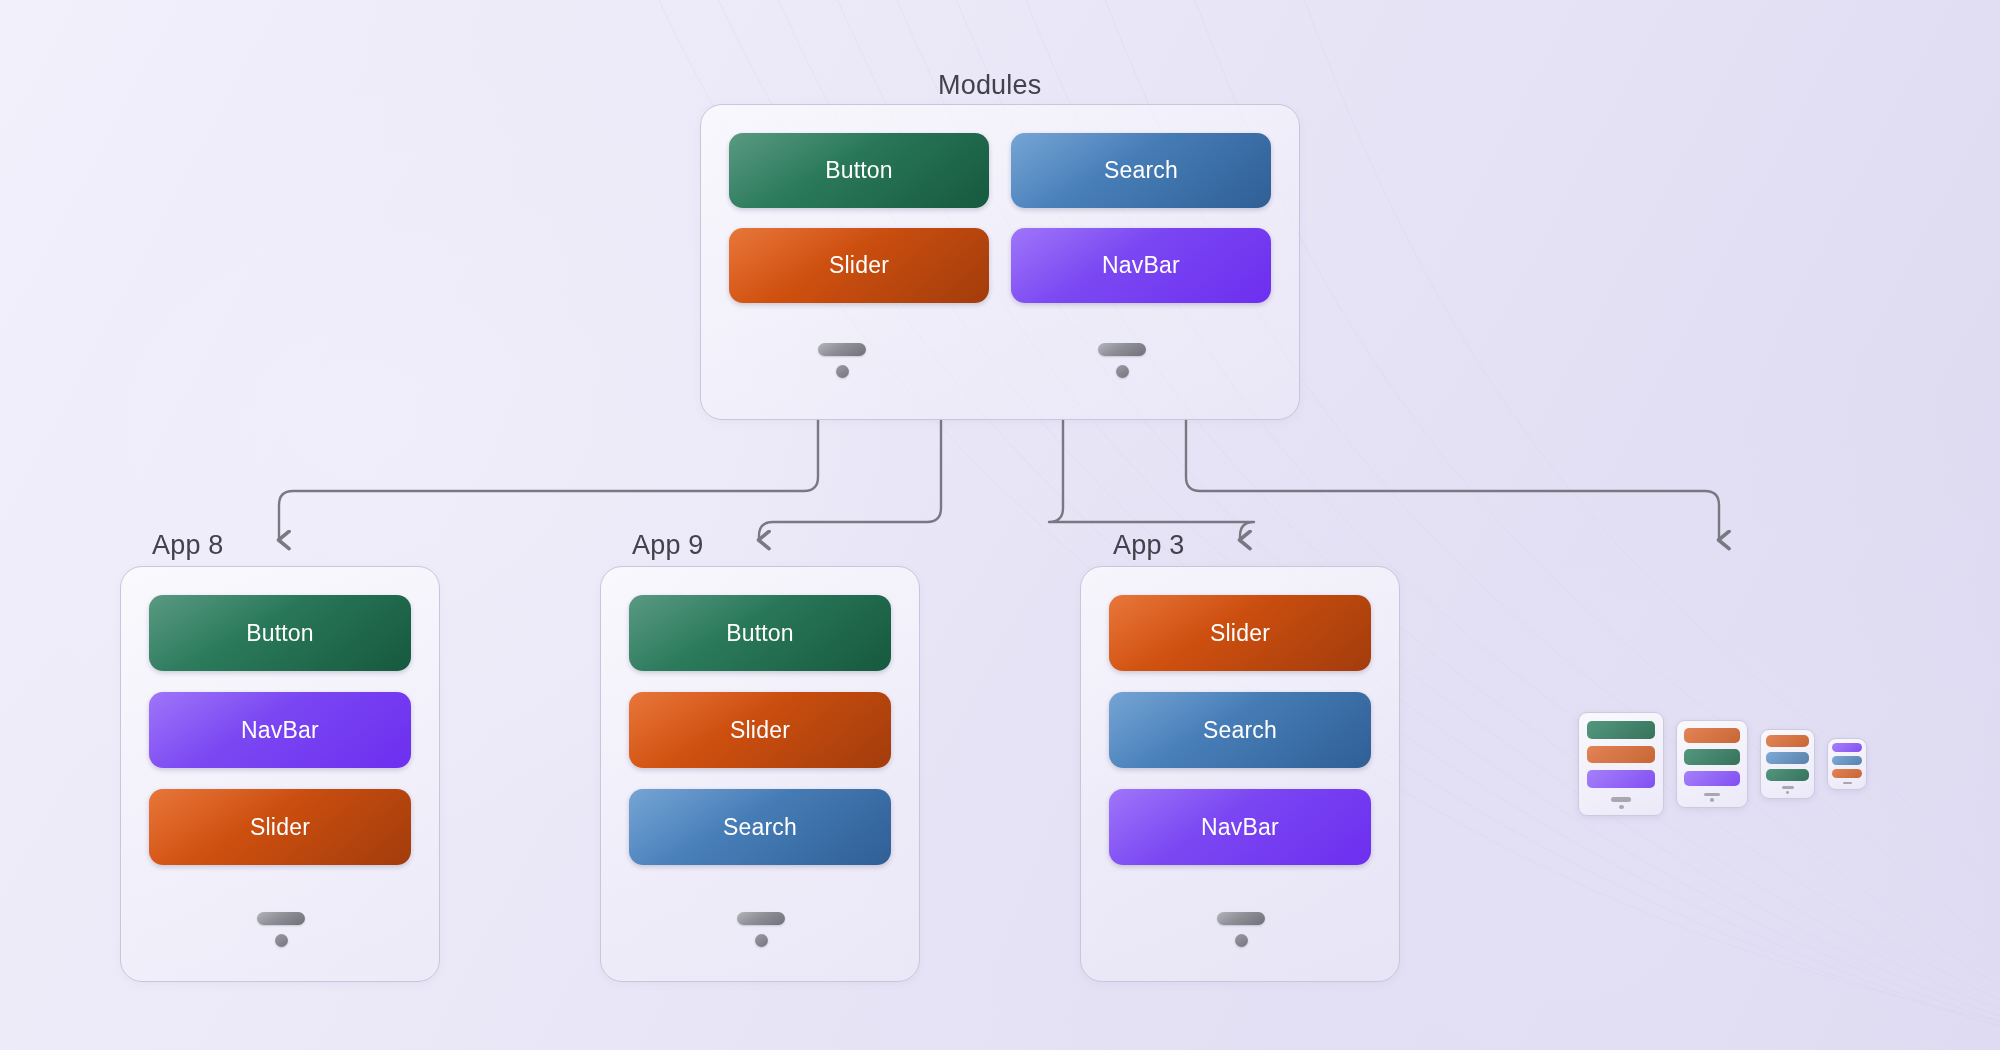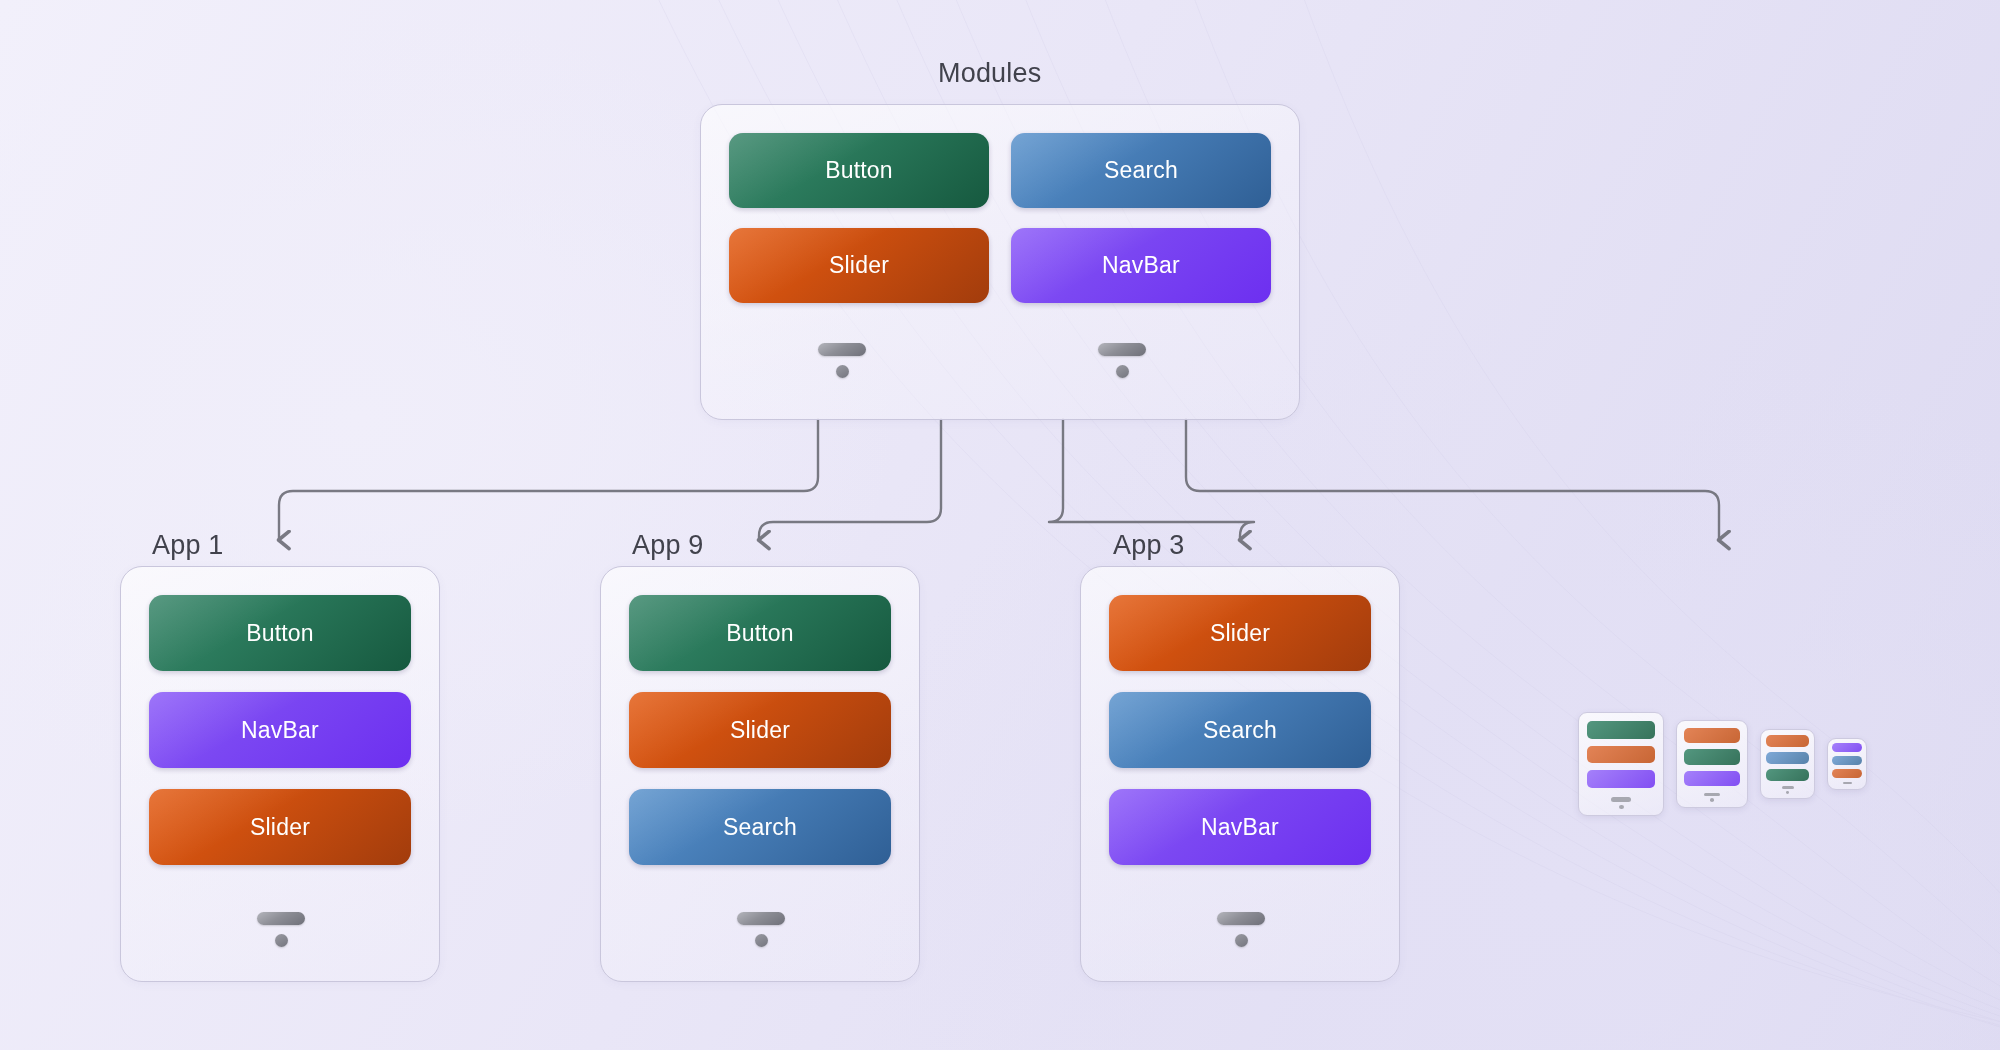--- a/index.html
+++ b/index.html
@@ -179,21 +179,21 @@
       <path d="M 818 420 L 818 477 Q 818 491 804 491 L 293 491 Q 279 491 279 505 L 279 540" marker-end="url(#arrowhead)"></path>
 
       <path d="M 941 420 L 941 508 Q 941 522 927 522 L 773 522 Q 759 522 759 536 L 759 540" marker-end="url(#arrowhead)"></path>
 
       <path d="M 1063 420 L 1063 508 Q 1063 522 1049 522 L 1254 522 Q 1240 522 1240 536 L 1240 540" marker-end="url(#arrowhead)"></path>
 
       <path d="M 1186 420 L 1186 477 Q 1186 491 1200 491 L 1705 491 Q 1719 491 1719 505 L 1719 540" marker-end="url(#arrowhead)"></path>
     </g>
   </svg>
 
-  <div class="panel-title" style="left:938px; top:58px;">Modules</div>
+  <div class="panel-title" style="left:938px; top:70px;">Modules</div>
 
   <div class="panel" style="left:700px; top:104px; width:600px; height:316px;">
     <div style="position:absolute; left:28px; top:28px; right:28px;
                 display:grid; grid-template-columns:1fr 1fr; gap:20px 22px;">
       <div class="chip c-green" style="height:75px;">
         <span>Button</span>
       </div>
       <div class="chip c-blue" style="height:75px;">
         <span>Search</span>
       </div>
@@ -208,21 +208,21 @@
     <div class="handle" style="left:117px; top:238px;">
       <div class="bar"></div>
       <div class="dot"></div>
     </div>
     <div class="handle" style="left:397px; top:238px;">
       <div class="bar"></div>
       <div class="dot"></div>
     </div>
   </div>
 
-  <div class="panel-title" style="left:152px; top:530px;">App 1</div>
+  <div class="panel-title" style="left:152px; top:530px;">App 8</div>
 
   <div class="panel" style="left:120px; top:566px; width:320px; height:416px;">
     <div style="position:absolute; left:28px; right:28px; top:28px;
                 display:flex; flex-direction:column; gap:21px;">
       <div class="chip c-green" style="height:76px;">
         <span>Button</span>
       </div>
       <div class="chip c-purple" style="height:76px;">
         <span>NavBar</span>
       </div>

